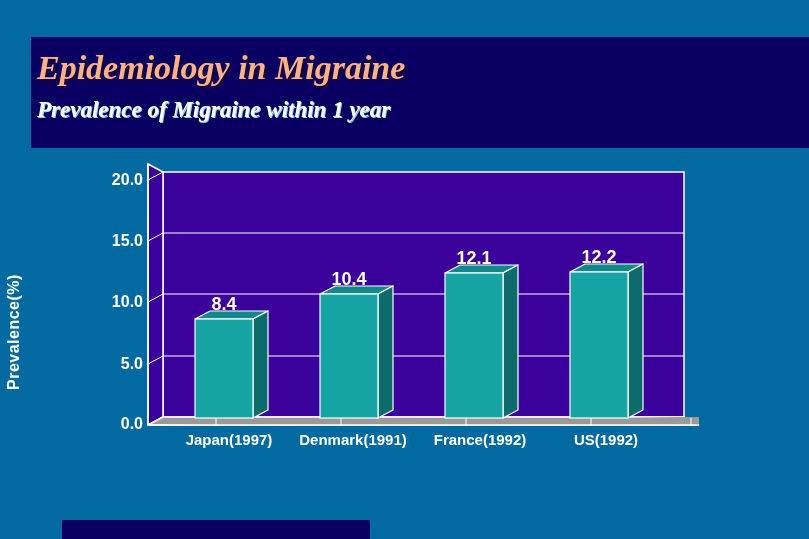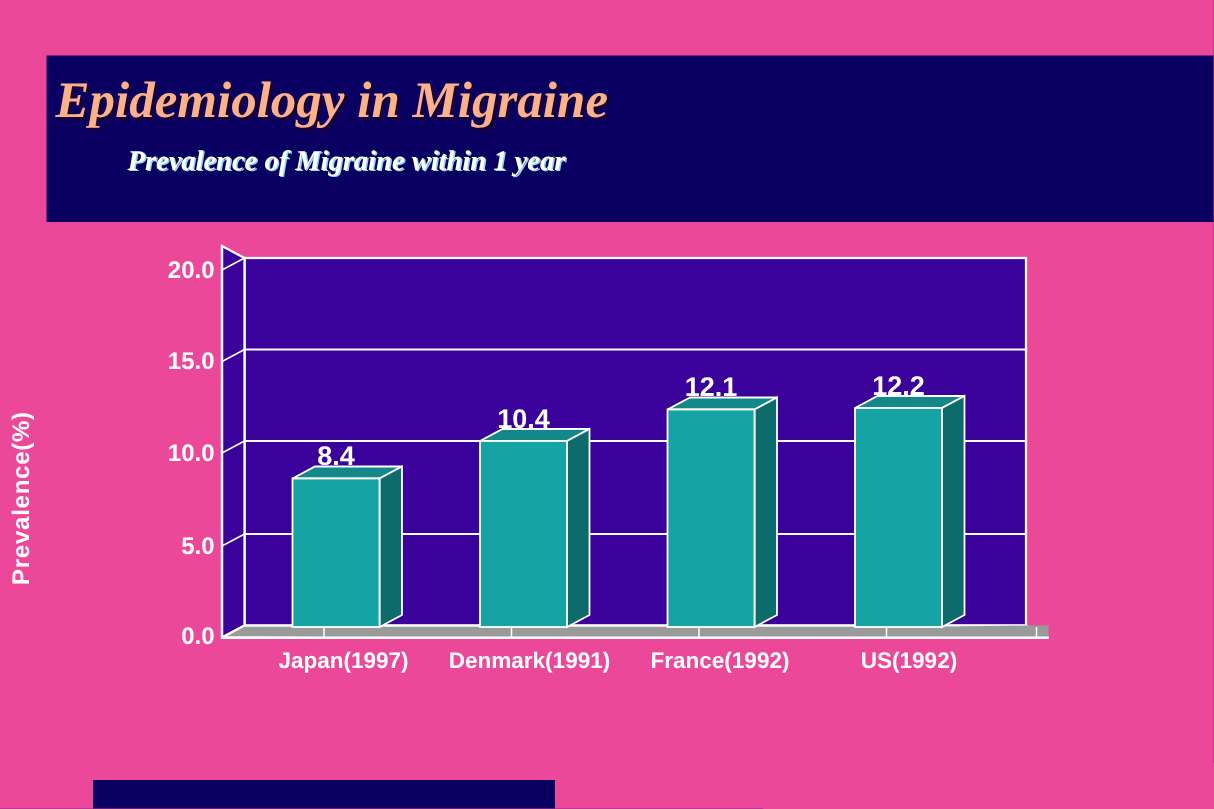--- a/index.html
+++ b/index.html
@@ -12,21 +12,21 @@
     background: #3b029b;
     font-family: "Liberation Sans", sans-serif;
     overflow: hidden;
     position: relative;
   }
   #slide {
     position: absolute;
     left: 0; top: 0;
     width: 809px;
     height: 539px;
-    background: #ec4899;
+    background: #0369a1;
   }
 
   
   #title-banner {
     position: absolute;
     left: 31px;
     top: 37px;
     width: 778px;
     height: 111px;
     background: #0a0061;
@@ -44,25 +44,24 @@
     white-space: nowrap;
     letter-spacing: 0px;
   }
   #slide-subtitle {
     position: absolute;
     left: 6px;
     top: 60px;
     font-family: "Liberation Serif", "DejaVu Serif", serif;
     font-style: italic;
     font-weight: bold;
-    font-size: 19px;
+    font-size: 23px;
     color: #ffffff;
     text-shadow: 1px 1px 0 #8fd8e8;
     white-space: nowrap;
-    margin-left: 48px;
   }
 
   
   #chart-area {
     position: absolute;
     left: 0;
     top: 160px;
     width: 809px;
     height: 310px;
   }

